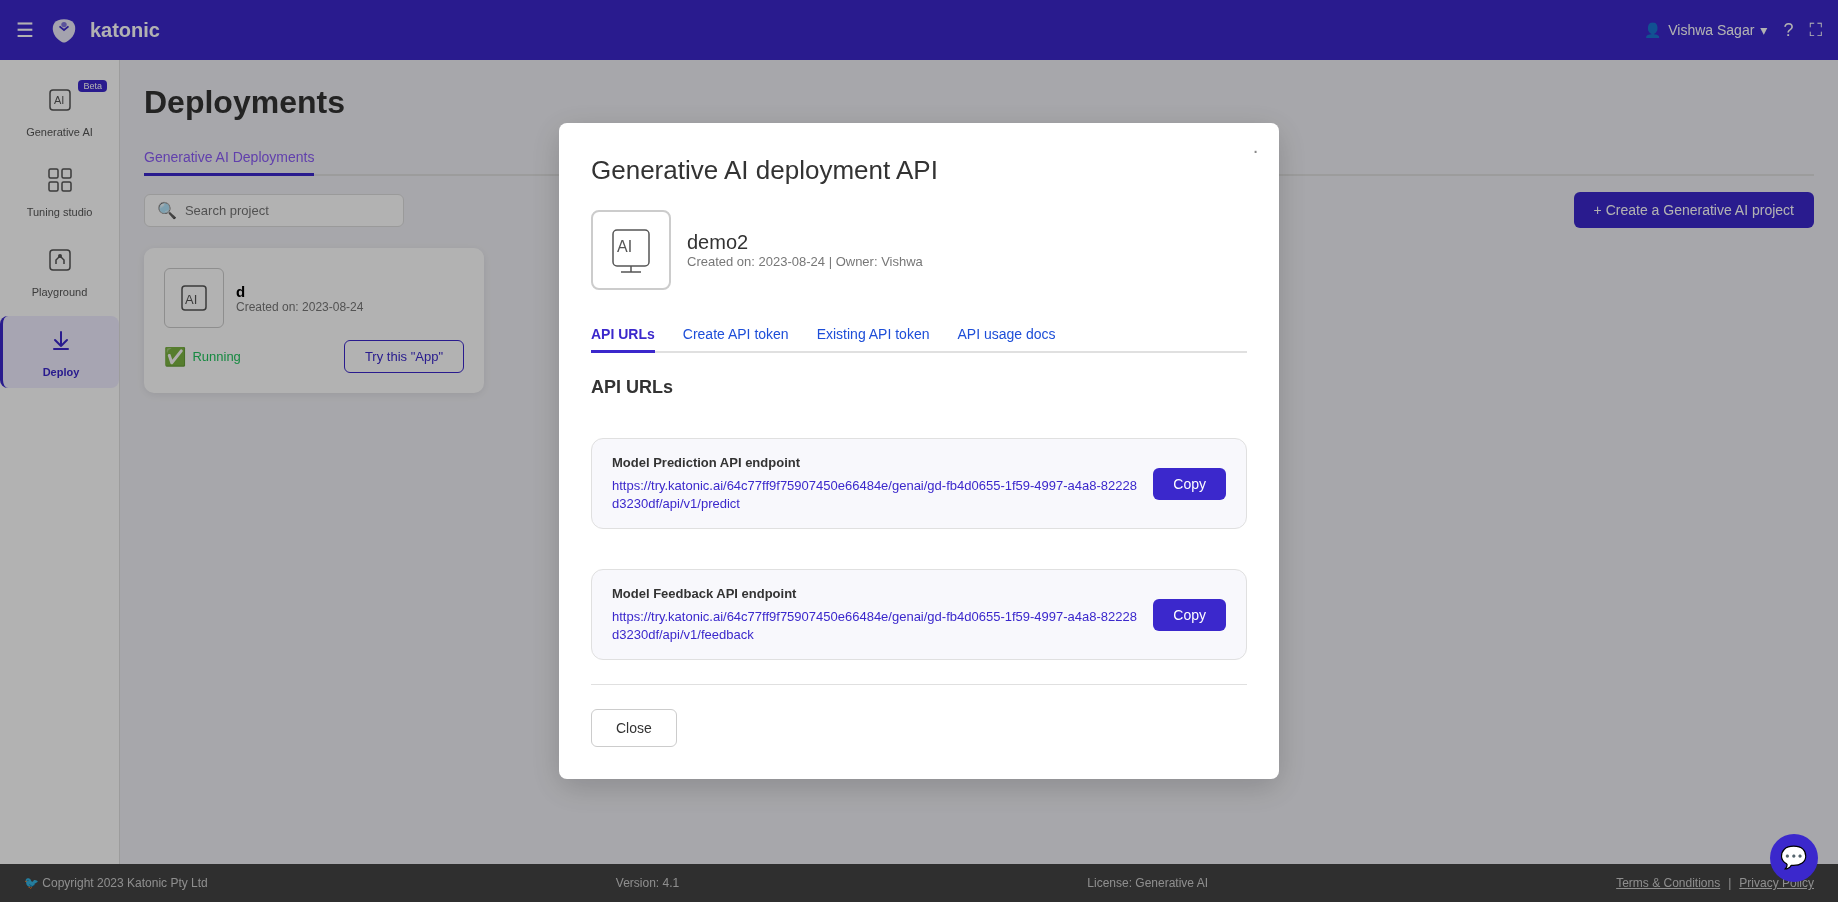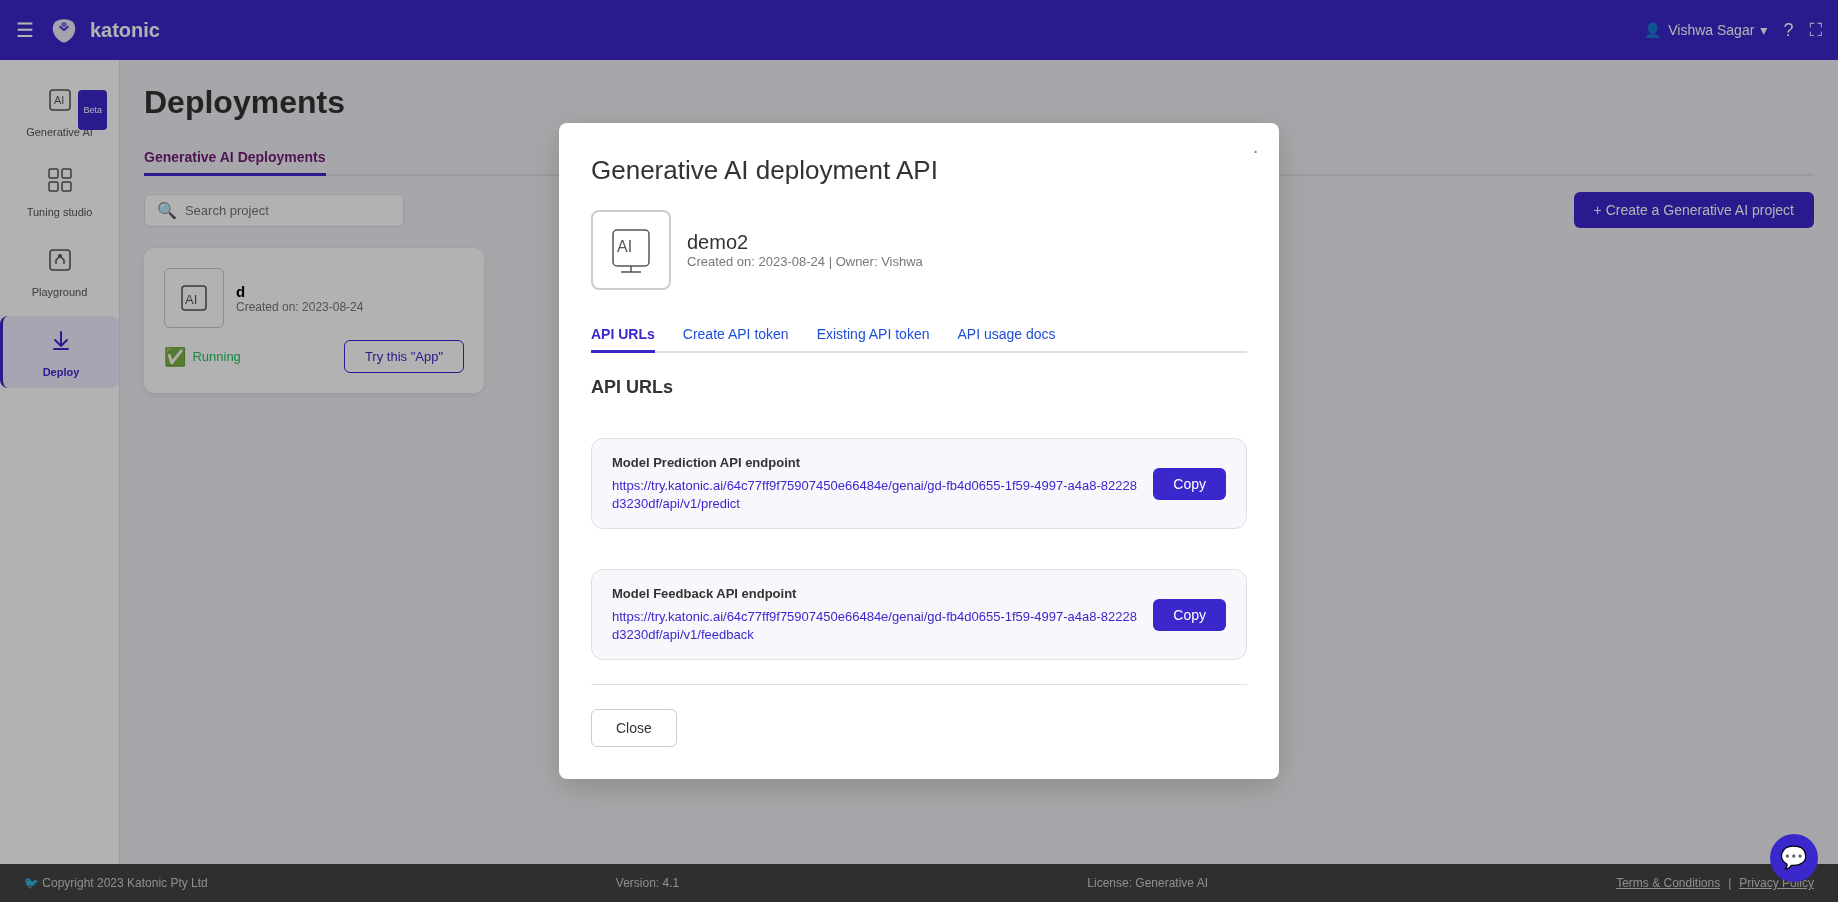--- a/index.html
+++ b/index.html
@@ -55,23 +55,22 @@
     .sidebar-item.active .sidebar-item-icon { color: #3b28cc; }
     .sidebar-item-label { font-size: 11px; color: #555; text-align: right; }
     .sidebar-item.active .sidebar-item-label { color: #3b28cc; font-weight: 600; }
     .beta-badge {
       position: absolute;
       top: 4px;
       right: 12px;
       background: #3b28cc;
       color: white;
       font-size: 9px;
-      padding: 15px 5px;
+      padding: 1px 5px;
       border-radius: 4px;
-      margin-top: 10px;
     }
 
     
     .content-area {
       flex: 1;
       padding: 24px;
       overflow: auto;
       position: relative;
     }
     .page-title { font-size: 32px; color: #333; margin-bottom: 20px; }
@@ -84,21 +83,21 @@
     }
     .tab-item {
       padding: 8px 0;
       margin-right: 32px;
       font-size: 14px;
       color: #555;
       cursor: pointer;
       border-bottom: 3px solid transparent;
       margin-bottom: -2px;
     }
-    .tab-item.active { color: #701a75; border-bottom-color: #3b28cc; font-weight: 700; }
+    .tab-item.active { color: #8b5cf6; border-bottom-color: #3b28cc; font-weight: 400; }
 
     
     .toolbar { display: flex; align-items: center; justify-content: space-between; margin-bottom: 20px; }
     .search-box {
       display: flex;
       align-items: center;
       background: white;
       border: 1px solid #ddd;
       border-radius: 6px;
       padding: 6px 12px;

